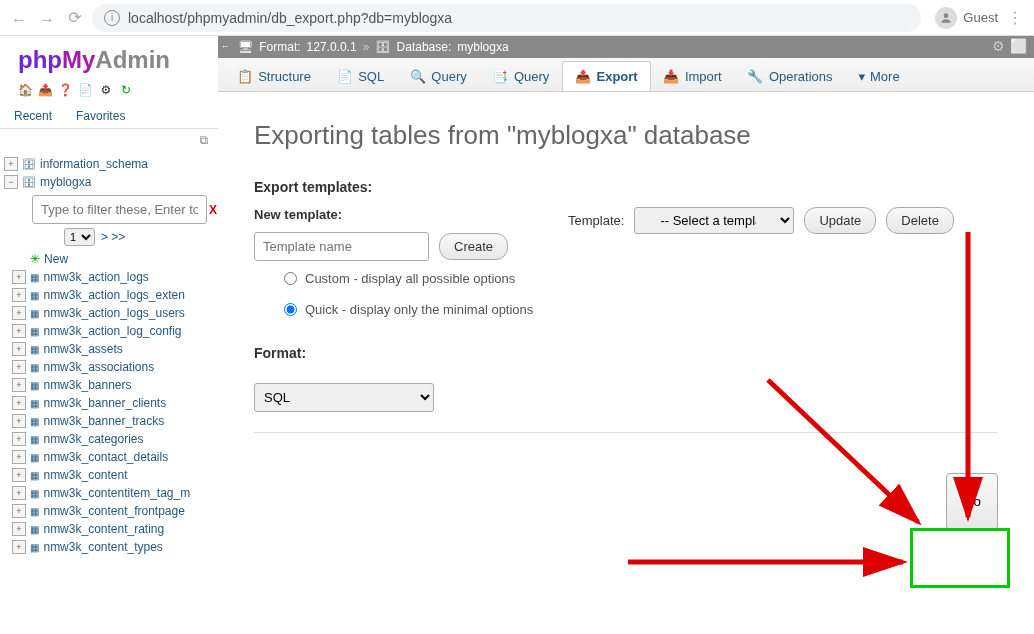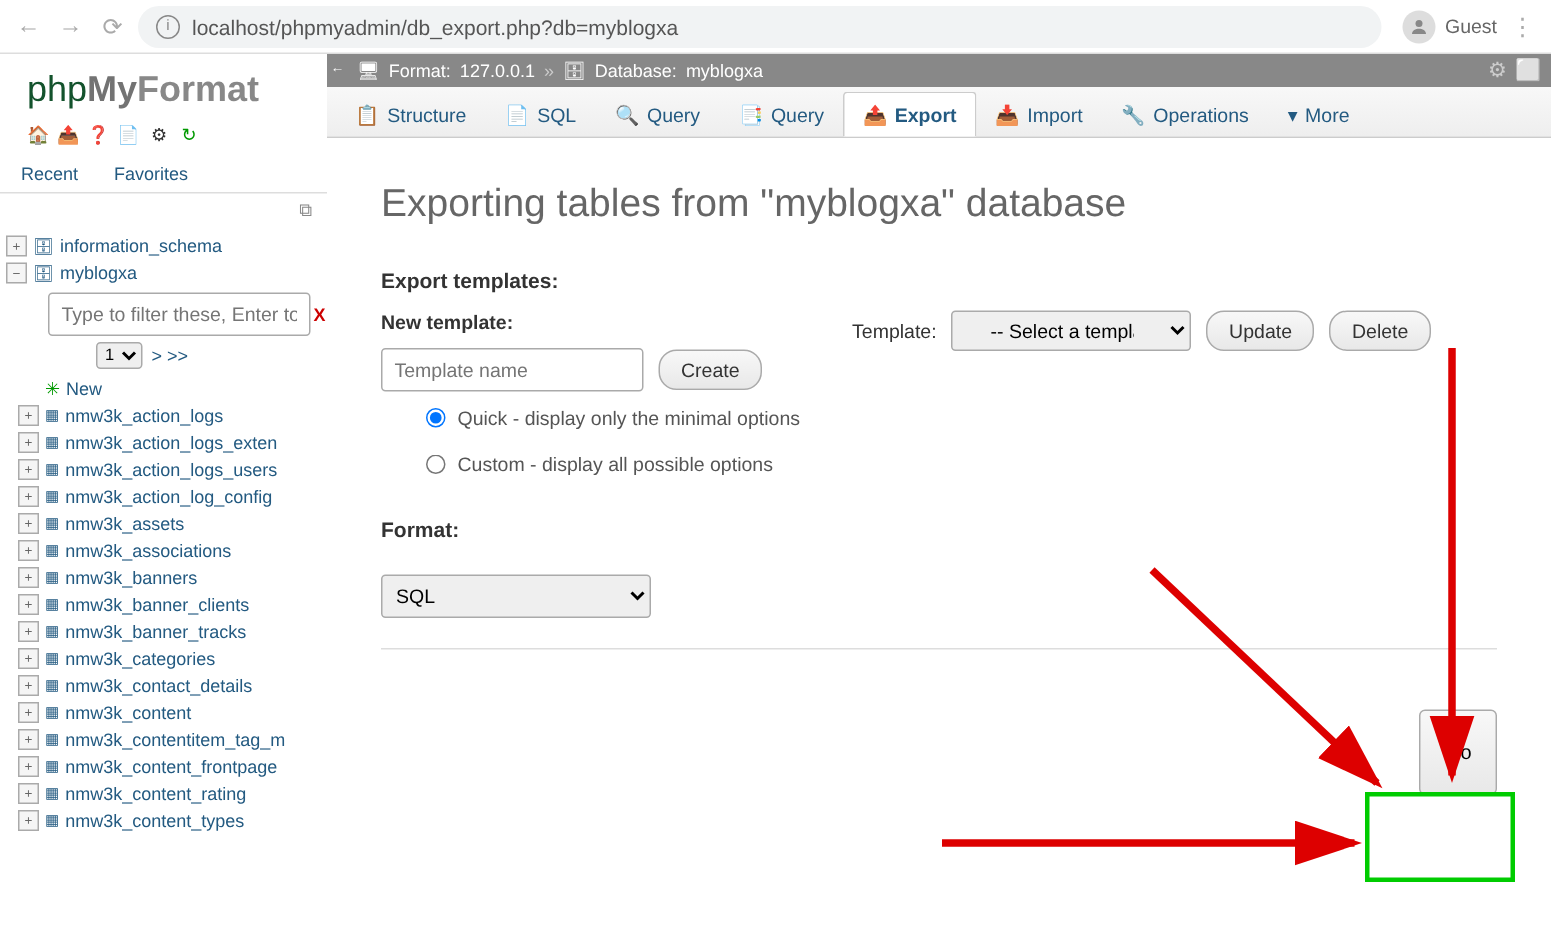--- a/index.html
+++ b/index.html
@@ -14,22 +14,22 @@
 .guest-avatar { width: 22px; height: 22px; background: #ddd; border-radius: 50%; display: flex; align-items: center; justify-content: center; }
 
 
 .app { display: flex; height: 598px; }
 .sidebar { width: 218px; background: #fff; overflow: hidden; display: flex; flex-direction: column; }
 .content { flex: 1; display: flex; flex-direction: column; overflow: hidden; position: relative; }
 
 
 .logo { padding: 10px 18px 6px; }
 .logo-text { font-family: 'Trebuchet MS', sans-serif; font-size: 24px; font-weight: bold; }
-.logo-php { color: #14532d; font-weight: normal; }
-.logo-my { color: #737373; }
+.logo-php { color: #6d28d9; font-weight: bold; }
+.logo-my { color: #a21caf; }
 .logo-admin { color: #888; }
 .logo-icons { padding: 2px 18px 6px; display: flex; gap: 4px; }
 .logo-icons span { width: 16px; height: 16px; display: inline-flex; align-items: center; justify-content: center; font-size: 12px; }
 .tab-row { display: flex; gap: 4px; padding: 0 4px; border-bottom: 1px solid #ddd; }
 .tab-row .tabx { padding: 5px 10px; color: #235a81; cursor: pointer; font-size: 12px; }
 .link-icon { text-align: right; padding: 4px 10px; color: #888; font-size: 12px; }
 .tree { padding: 4px 0 0 4px; font-size: 12px; color: #235a81; overflow: hidden; }
 .tree-row { display: flex; align-items: center; gap: 4px; padding: 2px 0; white-space: nowrap; }
 .tree-row.root { font-weight: normal; margin-left: 0; }
 .tree-row.db { margin-left: 0; }
@@ -93,21 +93,21 @@
     <span>Guest</span>
   </div>
   <div class="nav-btn">⋮</div>
 </div>
 
 <div class="app">
 
   <div class="sidebar">
     <div class="logo">
       <span class="logo-text">
-        <span class="logo-php">php</span><span class="logo-my">My</span><span class="logo-admin">Format</span>
+        <span class="logo-php">php</span><span class="logo-my">My</span><span class="logo-admin">Admin</span>
       </span>
     </div>
     <div class="logo-icons">
       <span>🏠</span>
       <span>📤</span>
       <span>❓</span>
       <span>📄</span>
       <span>⚙</span>
       <span style="color:#090">↻</span>
     </div>
@@ -291,26 +291,26 @@
             <span>Template:</span>
             <select style="width:160px"><option>-- Select a template --</option></select>
             <button class="btn">Update</button>
             <button class="btn">Delete</button>
           </div>
         </div>
       </div>
 
       <div class="method-options">
         <label>
+          <input type="radio" name="method" style="">
+          <span>Custom - display all possible options</span>
+        </label>
+        <label>
           <input type="radio" name="method" checked="" style="">
           <span>Quick - display only the minimal options</span>
-        </label>
-        <label>
-          <input type="radio" name="method" style="">
-          <span>Custom - display all possible options</span>
         </label>
       </div>
 
       <div class="section-label">Format:</div>
       <select class="format-select"><option>SQL</option></select>
 
       <div class="go-row">
         <button class="go-btn">Go</button>
       </div>
 

